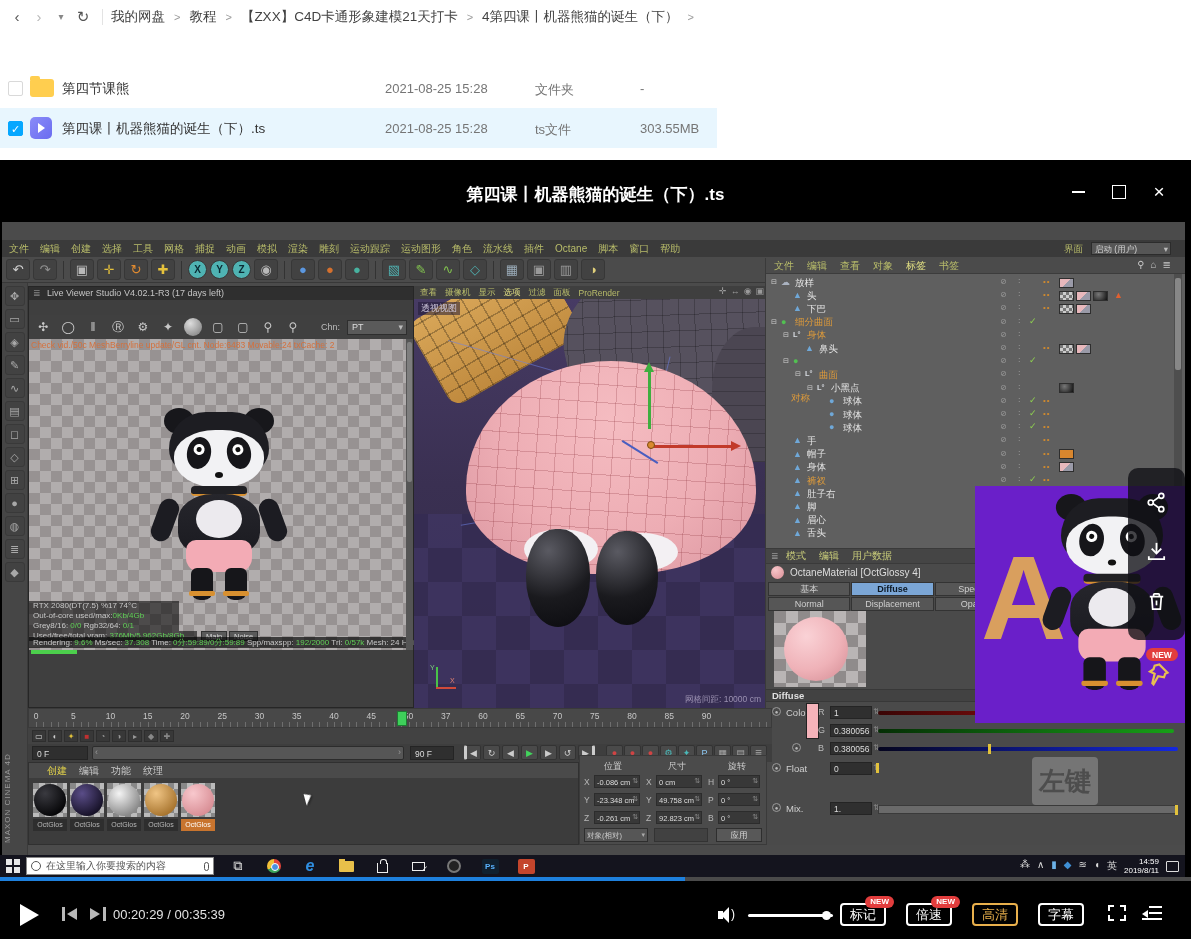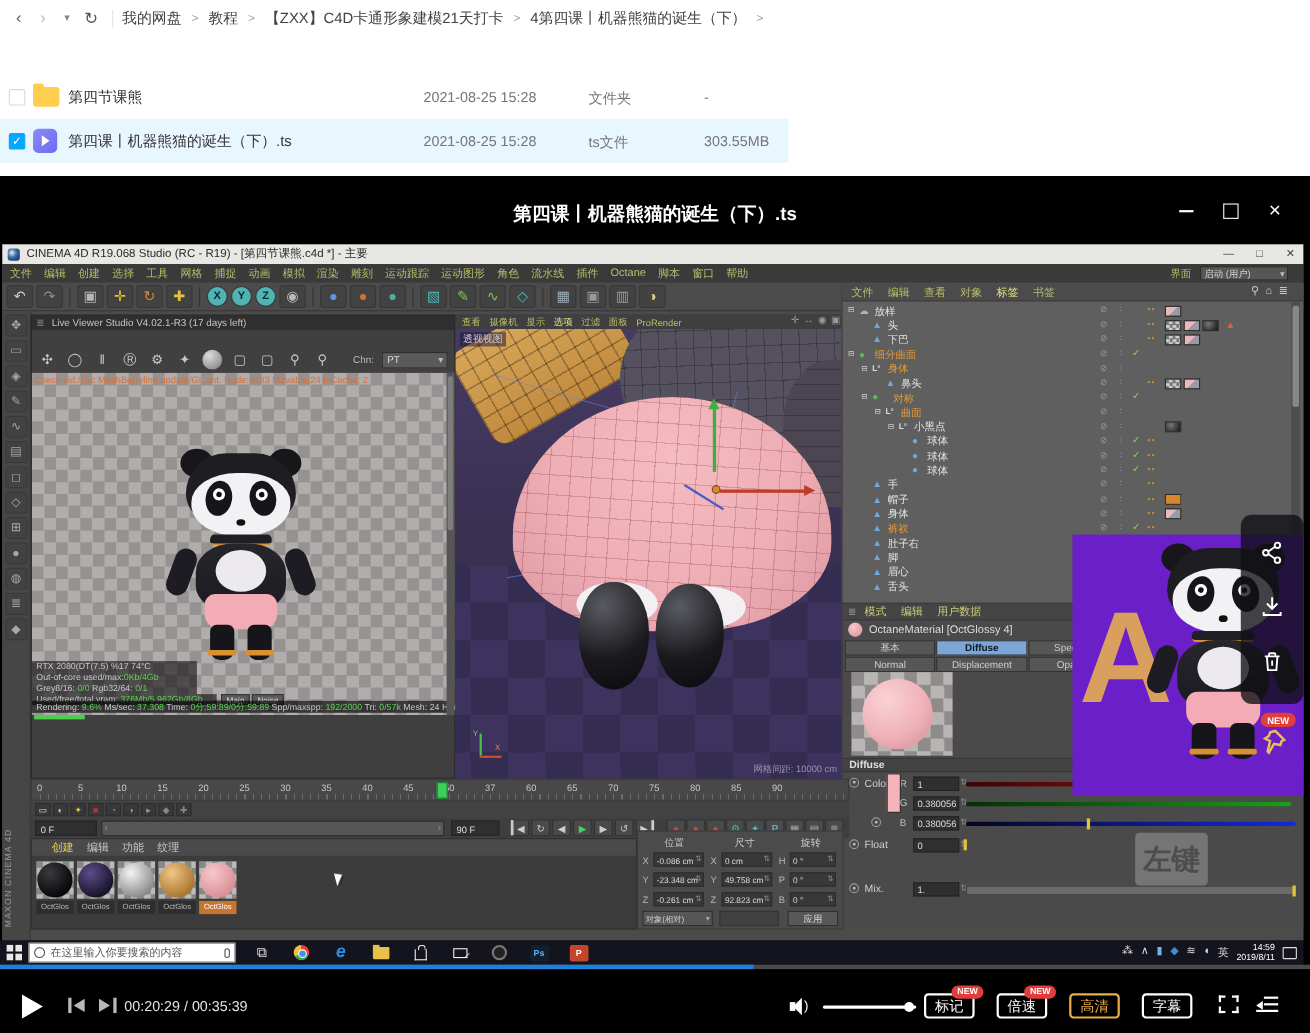--- a/index.html
+++ b/index.html
@@ -327,28 +327,20 @@
       </div>
     </div>
 
   <div id="player" class="abs">
     <div id="pc-title">第四课丨机器熊猫的诞生（下）.ts</div>
     <span class="winctl wmin" style="left:1068px"></span>
     <span class="winctl wmax" style="left:1108px"></span>
     <span class="winctl wclose" style="left:1148px">×</span>
 
     <div id="c4d" class="abs">
-      <div id="c4d-titlebar" class="abs">
-        <span id="c4d-appicon"></span>
-        <span id="c4d-title">CINEMA 4D R19.068 Studio (RC - R19) - [第四节课熊.c4d *] - 主要</span>
-        <span style="flex:1"></span>
-        <span class="c4dctl">—</span>
-        <span class="c4dctl">□</span>
-        <span class="c4dctl" style="margin-right:4px">✕</span>
-      </div>
       <div id="c4d-menubar" class="abs">
           <span class="mi">文件</span>
           <span class="mi">编辑</span>
           <span class="mi">创建</span>
           <span class="mi">选择</span>
           <span class="mi">工具</span>
           <span class="mi">网格</span>
           <span class="mi">捕捉</span>
           <span class="mi">动画</span>
           <span class="mi">模拟</span>
@@ -581,21 +573,21 @@
               <span class="tlabel" style="left: 53px;">鼻头</span>
               <span class="slash">⊘</span>
               <span class="dots">∶</span>
               <span class="odots">••</span>
               <span class="chip chk" style="left: 293px;"></span>
               <span class="chip photo" style="left: 310px;"></span>
             </div>
             <div class="trow" style="top: 81.2px;">
               <span class="exp" style="left: 17px;">⊟</span>
               <span class="ticon" style="color: rgb(82, 192, 82); left: 27px;">●</span>
-              <span class="tlabel" style="left: 46px; color: rgb(223, 155, 58);">对称</span>
+              <span class="tlabel" style="left: 25px; color: rgb(223, 155, 58); margin-top: 36px;">对称</span>
               <span class="slash">⊘</span>
               <span class="dots">∶</span>
               <span class="ck">✓</span>
             </div>
             <div class="trow" style="top: 94.4px;">
               <span class="exp" style="left: 29px;">⊟</span>
               <span class="ticon" style="color: rgb(216, 220, 226); left: 39px; font-size: 7.5px; font-weight: bold;">L°</span>
               <span class="tlabel" style="left: 53px; color: rgb(223, 155, 58);">曲面</span>
               <span class="slash">⊘</span>
               <span class="dots">∶</span>

